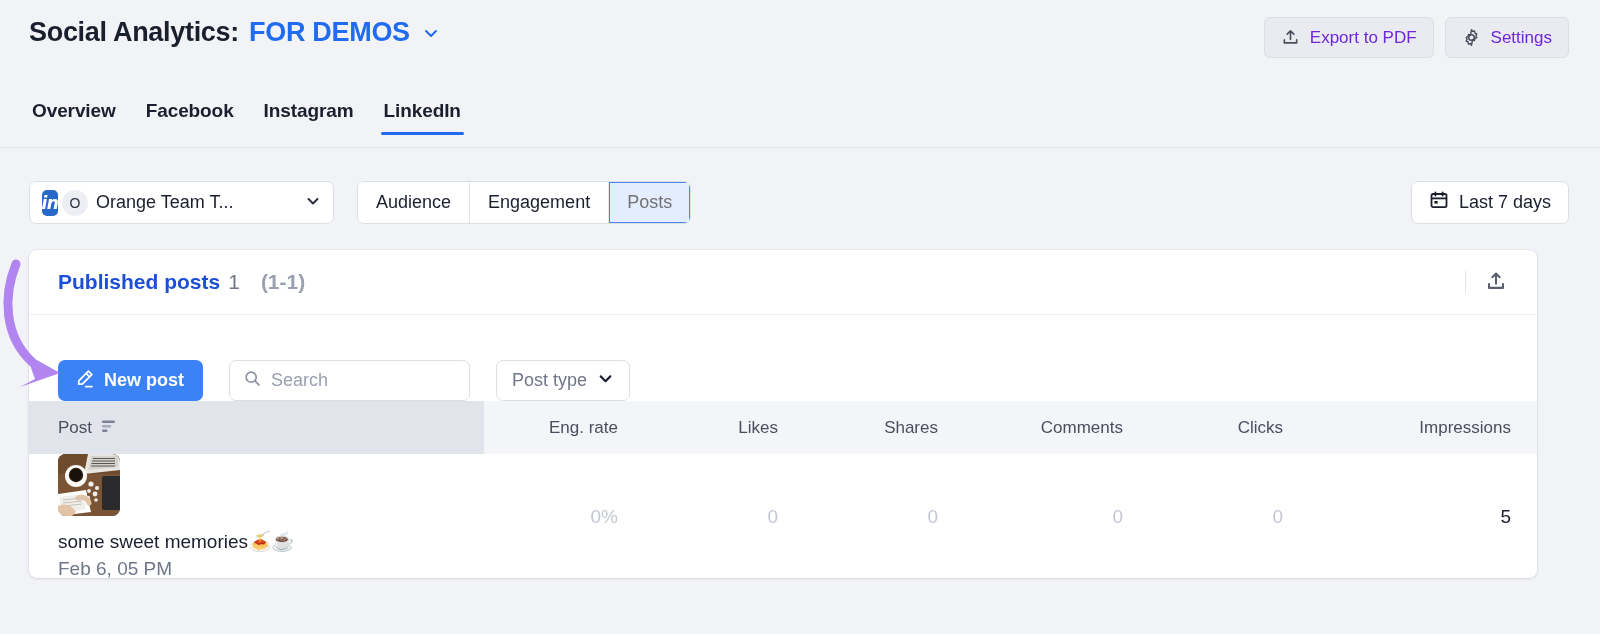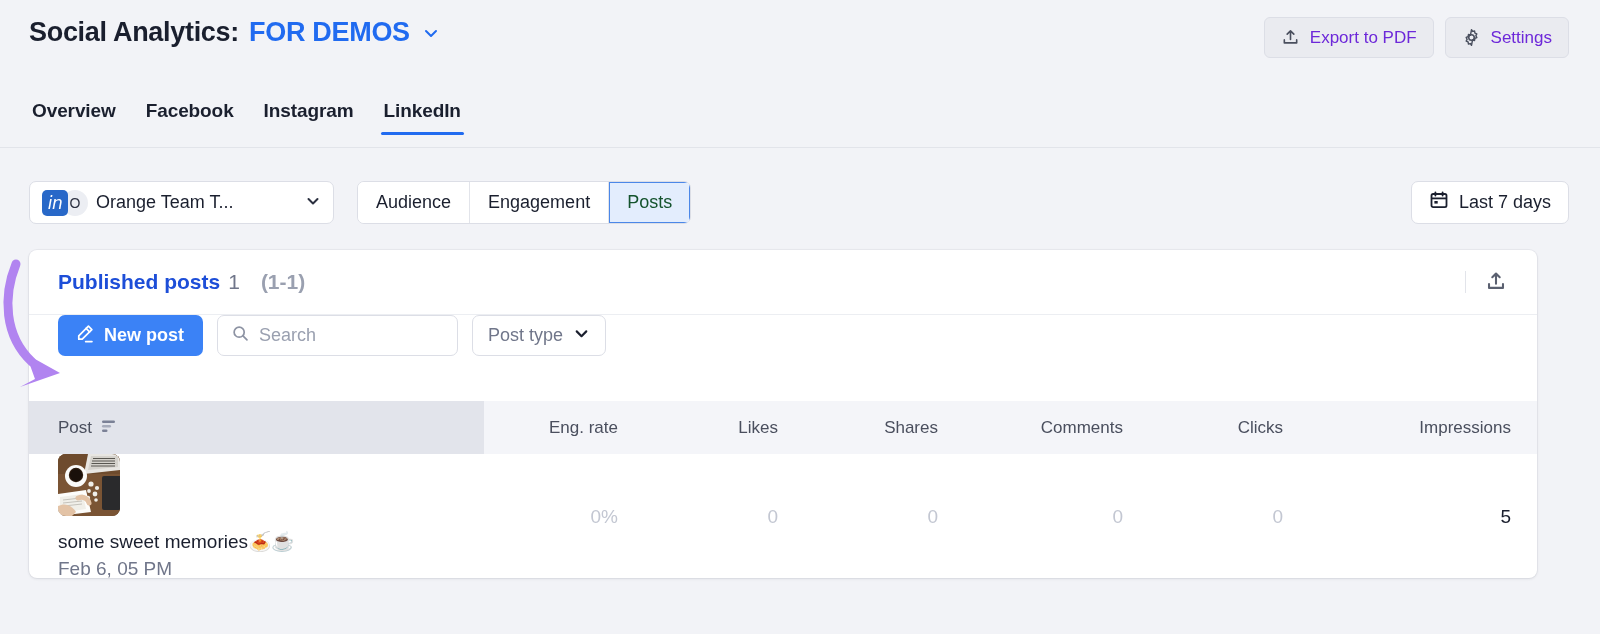--- a/index.html
+++ b/index.html
@@ -70,23 +70,23 @@
   }
   .acct-avatars { position: relative; width: 50px; height: 28px; flex: none; }
   .avatar-o {
     position: absolute; left: 20px; top: 1px;
     width: 26px; height: 26px; border-radius: 50%;
     background: #eceef3; color: #2b3040;
     font-size: 14px; display: flex; align-items: center; justify-content: center;
   }
   .li-badge {
     position: absolute; left: 0; top: 1px;
-    width: 26px; height: 26px; border-radius: 5px;
+    width: 16px; height: 26px; border-radius: 5px;
     background: #2868c8; color: #fff;
-    font-size: 17px; font-weight: normal; font-style: italic;
+    font-size: 17px; font-weight: bold; font-style: italic;
     display: flex; align-items: center; justify-content: center;
     letter-spacing: -0.5px; font-family: "DejaVu Sans", sans-serif;
   }
   .acct-name {
     flex: 1; font-size: 18px; color: #1a1f2e; margin-left: 4px;
     white-space: nowrap; overflow: hidden;
   }
   .acct-caret { flex: none; margin-left: 6px; }
 
   .segmented {
@@ -95,21 +95,21 @@
     border: 1px solid #dcdee6; border-radius: 7px; overflow: hidden;
     background: #fff;
   }
   .seg {
     padding: 0 18px; display: flex; align-items: center;
     font-size: 18px; color: #1a1f2e; cursor: pointer;
     border-right: 1px solid #e2e4ea; background: #fff;
   }
   .seg:last-child { border-right: none; }
   .seg.active {
-    background: #e3edfd; color: #14532d;
+    background: #e3edfd; color: #737373;
     box-shadow: inset 0 0 0 1px #4b87e8;
   }
 
   .datepick {
     position: absolute; right: 31px; top: 3px;
     height: 43px; border: 1px solid #dcdee6; border-radius: 7px;
     background: #fff; display: flex; align-items: center; gap: 10px;
     padding: 0 17px; font-size: 18px; color: #1a1f2e; cursor: pointer;
   }
 
@@ -128,21 +128,21 @@
   .card-title { font-size: 21px; font-weight: bold; color: #1d4ed8; }
   .card-count { font-size: 21px; color: #70768a; margin-left: 8px; }
   .card-range { font-size: 21px; color: #9aa0b0; margin-left: 21px; font-weight: bold; }
   .card-head-right {
     margin-left: auto; display: flex; align-items: center; gap: 18px;
   }
   .vdiv { width: 1px; height: 22px; background: #e2e4ea; }
   .icon-btn { cursor: pointer; display: flex; align-items: center; }
 
   .toolbar {
-    height: 86px; display: flex; align-items: flex-start; padding: 0 29px; gap: 14px;
+    height: 86px; display: flex; align-items: flex-end; padding: 0 29px; gap: 26px;
   }
   .newpost-btn {
     height: 41px; background: #3b82f6; color: #fff;
     border-radius: 7px; display: flex; align-items: center; gap: 9px;
     padding: 0 19px 0 16px; font-size: 18px; font-weight: bold; cursor: pointer;
   }
   .search-box {
     height: 41px; width: 241px; border: 1px solid #dcdee6; border-radius: 7px;
     background: #fff; display: flex; align-items: center; gap: 9px; padding: 0 13px;
   }

